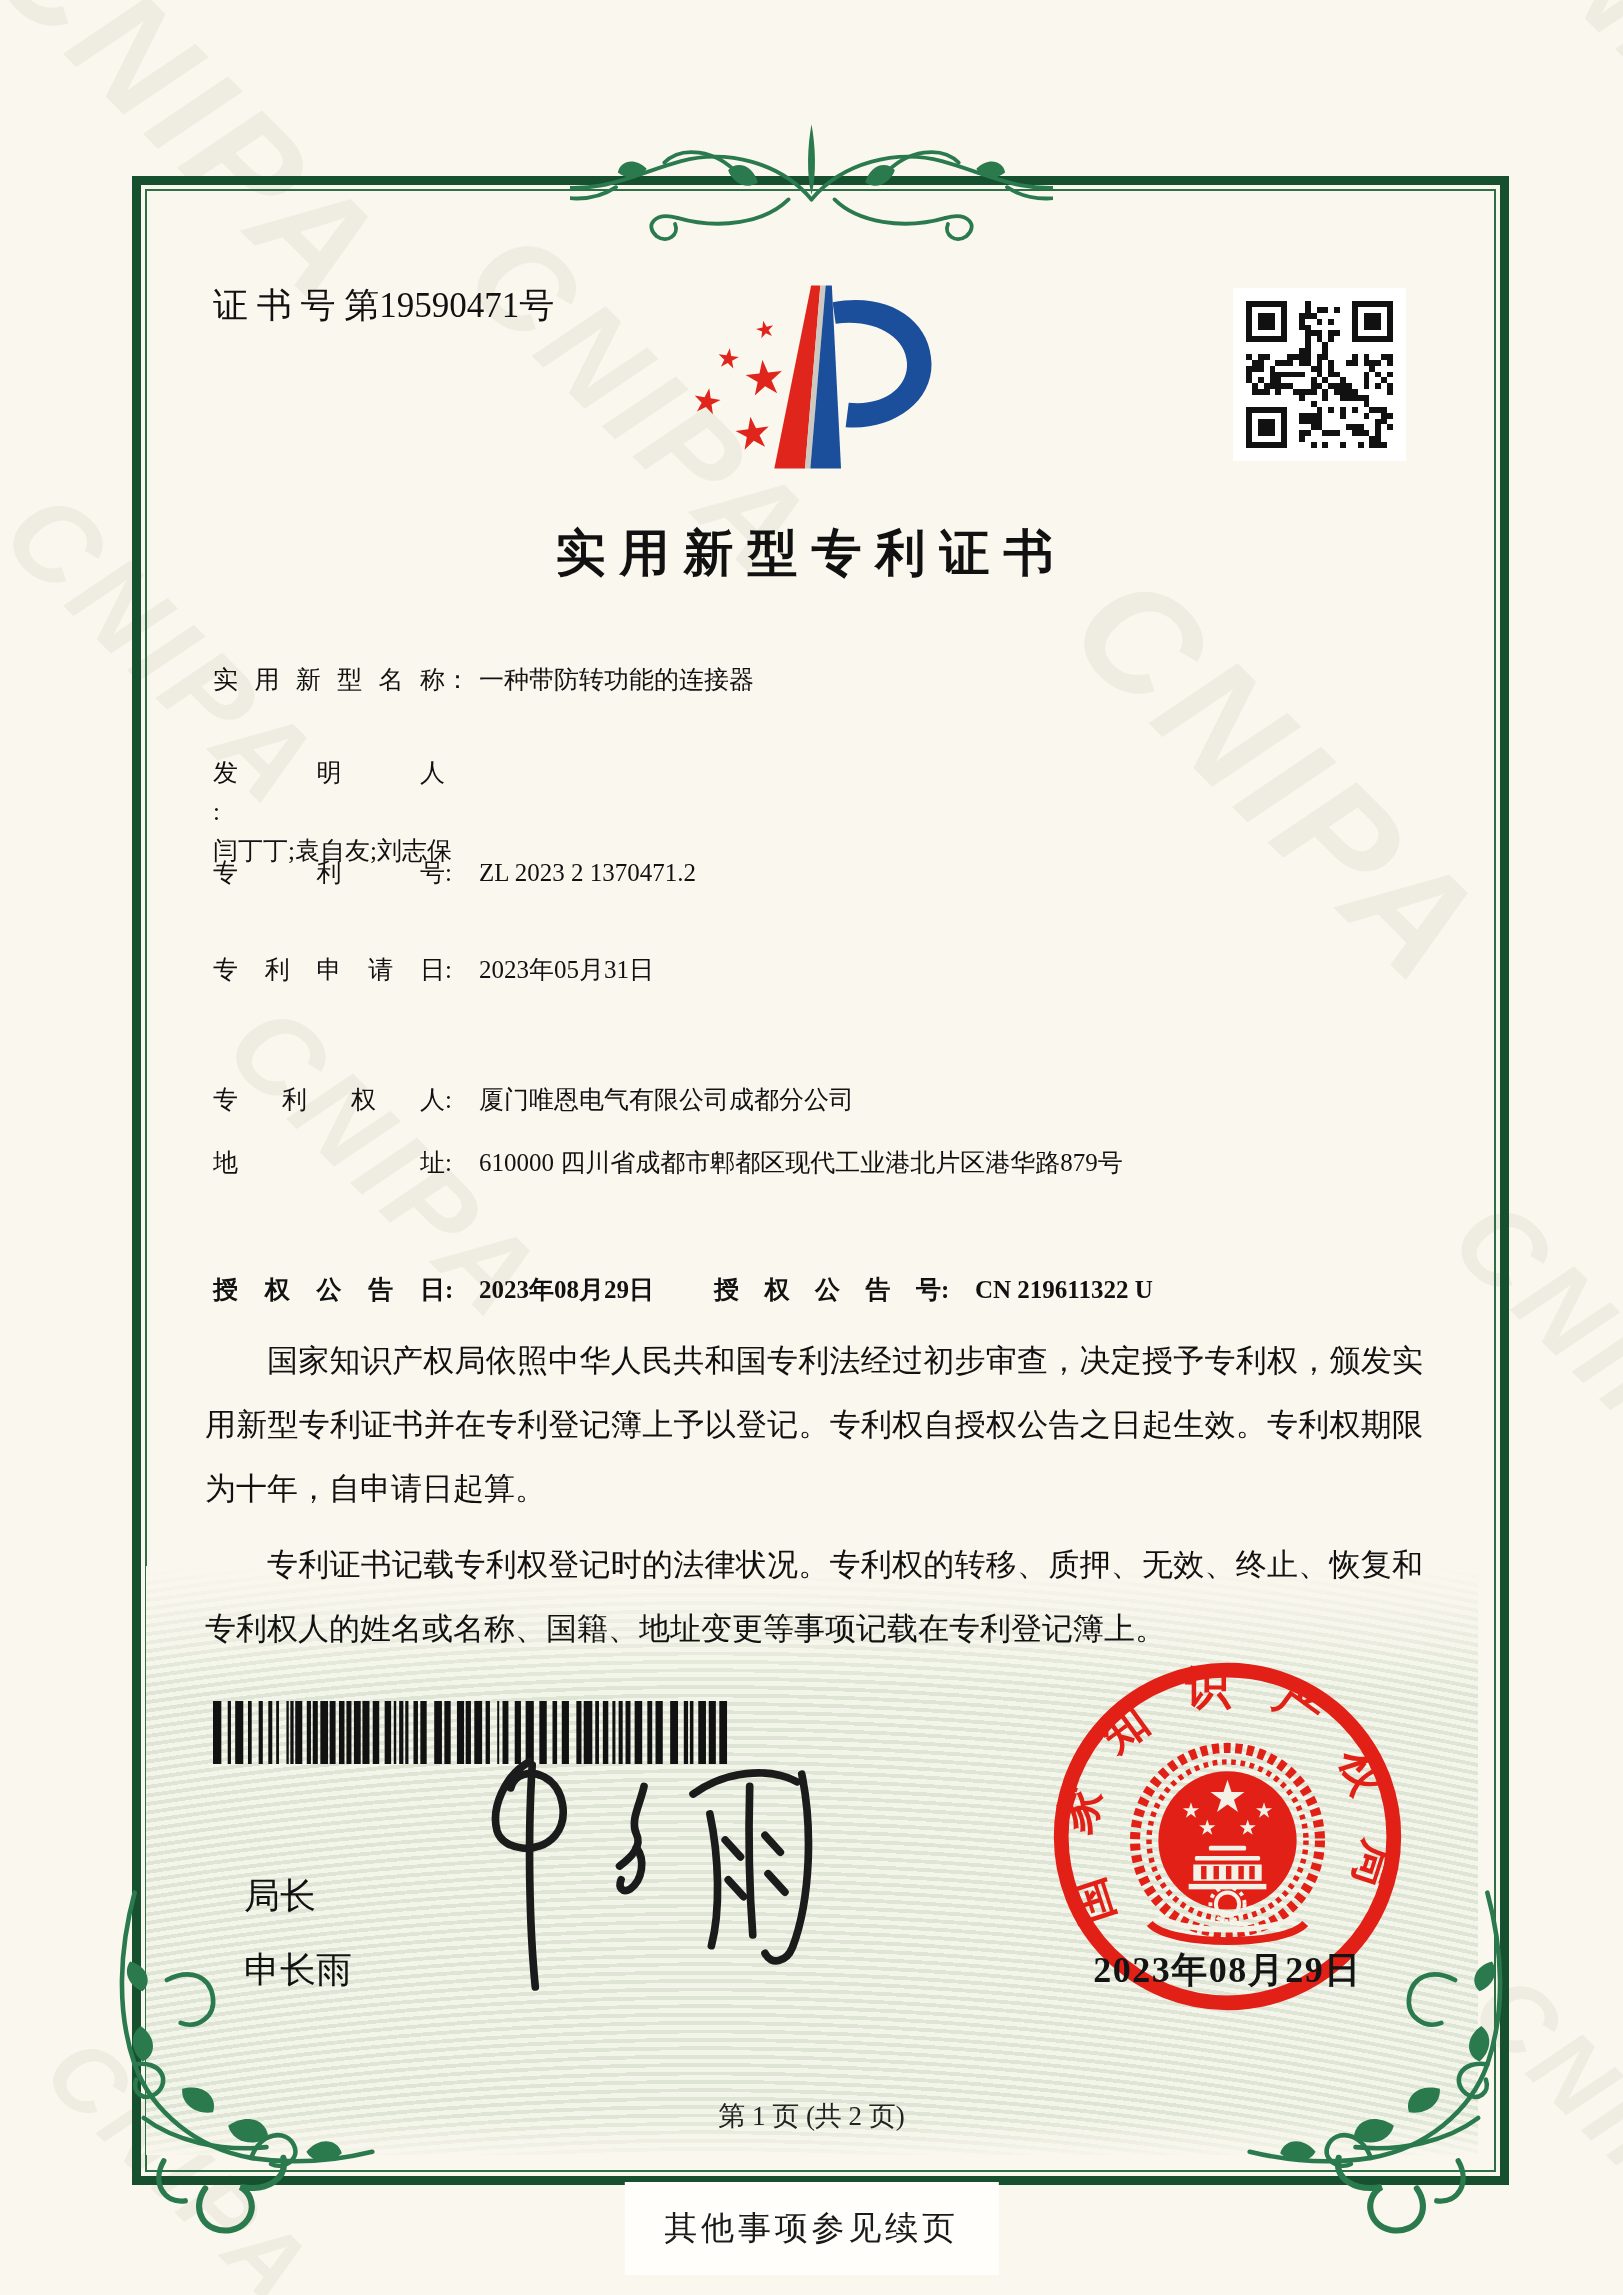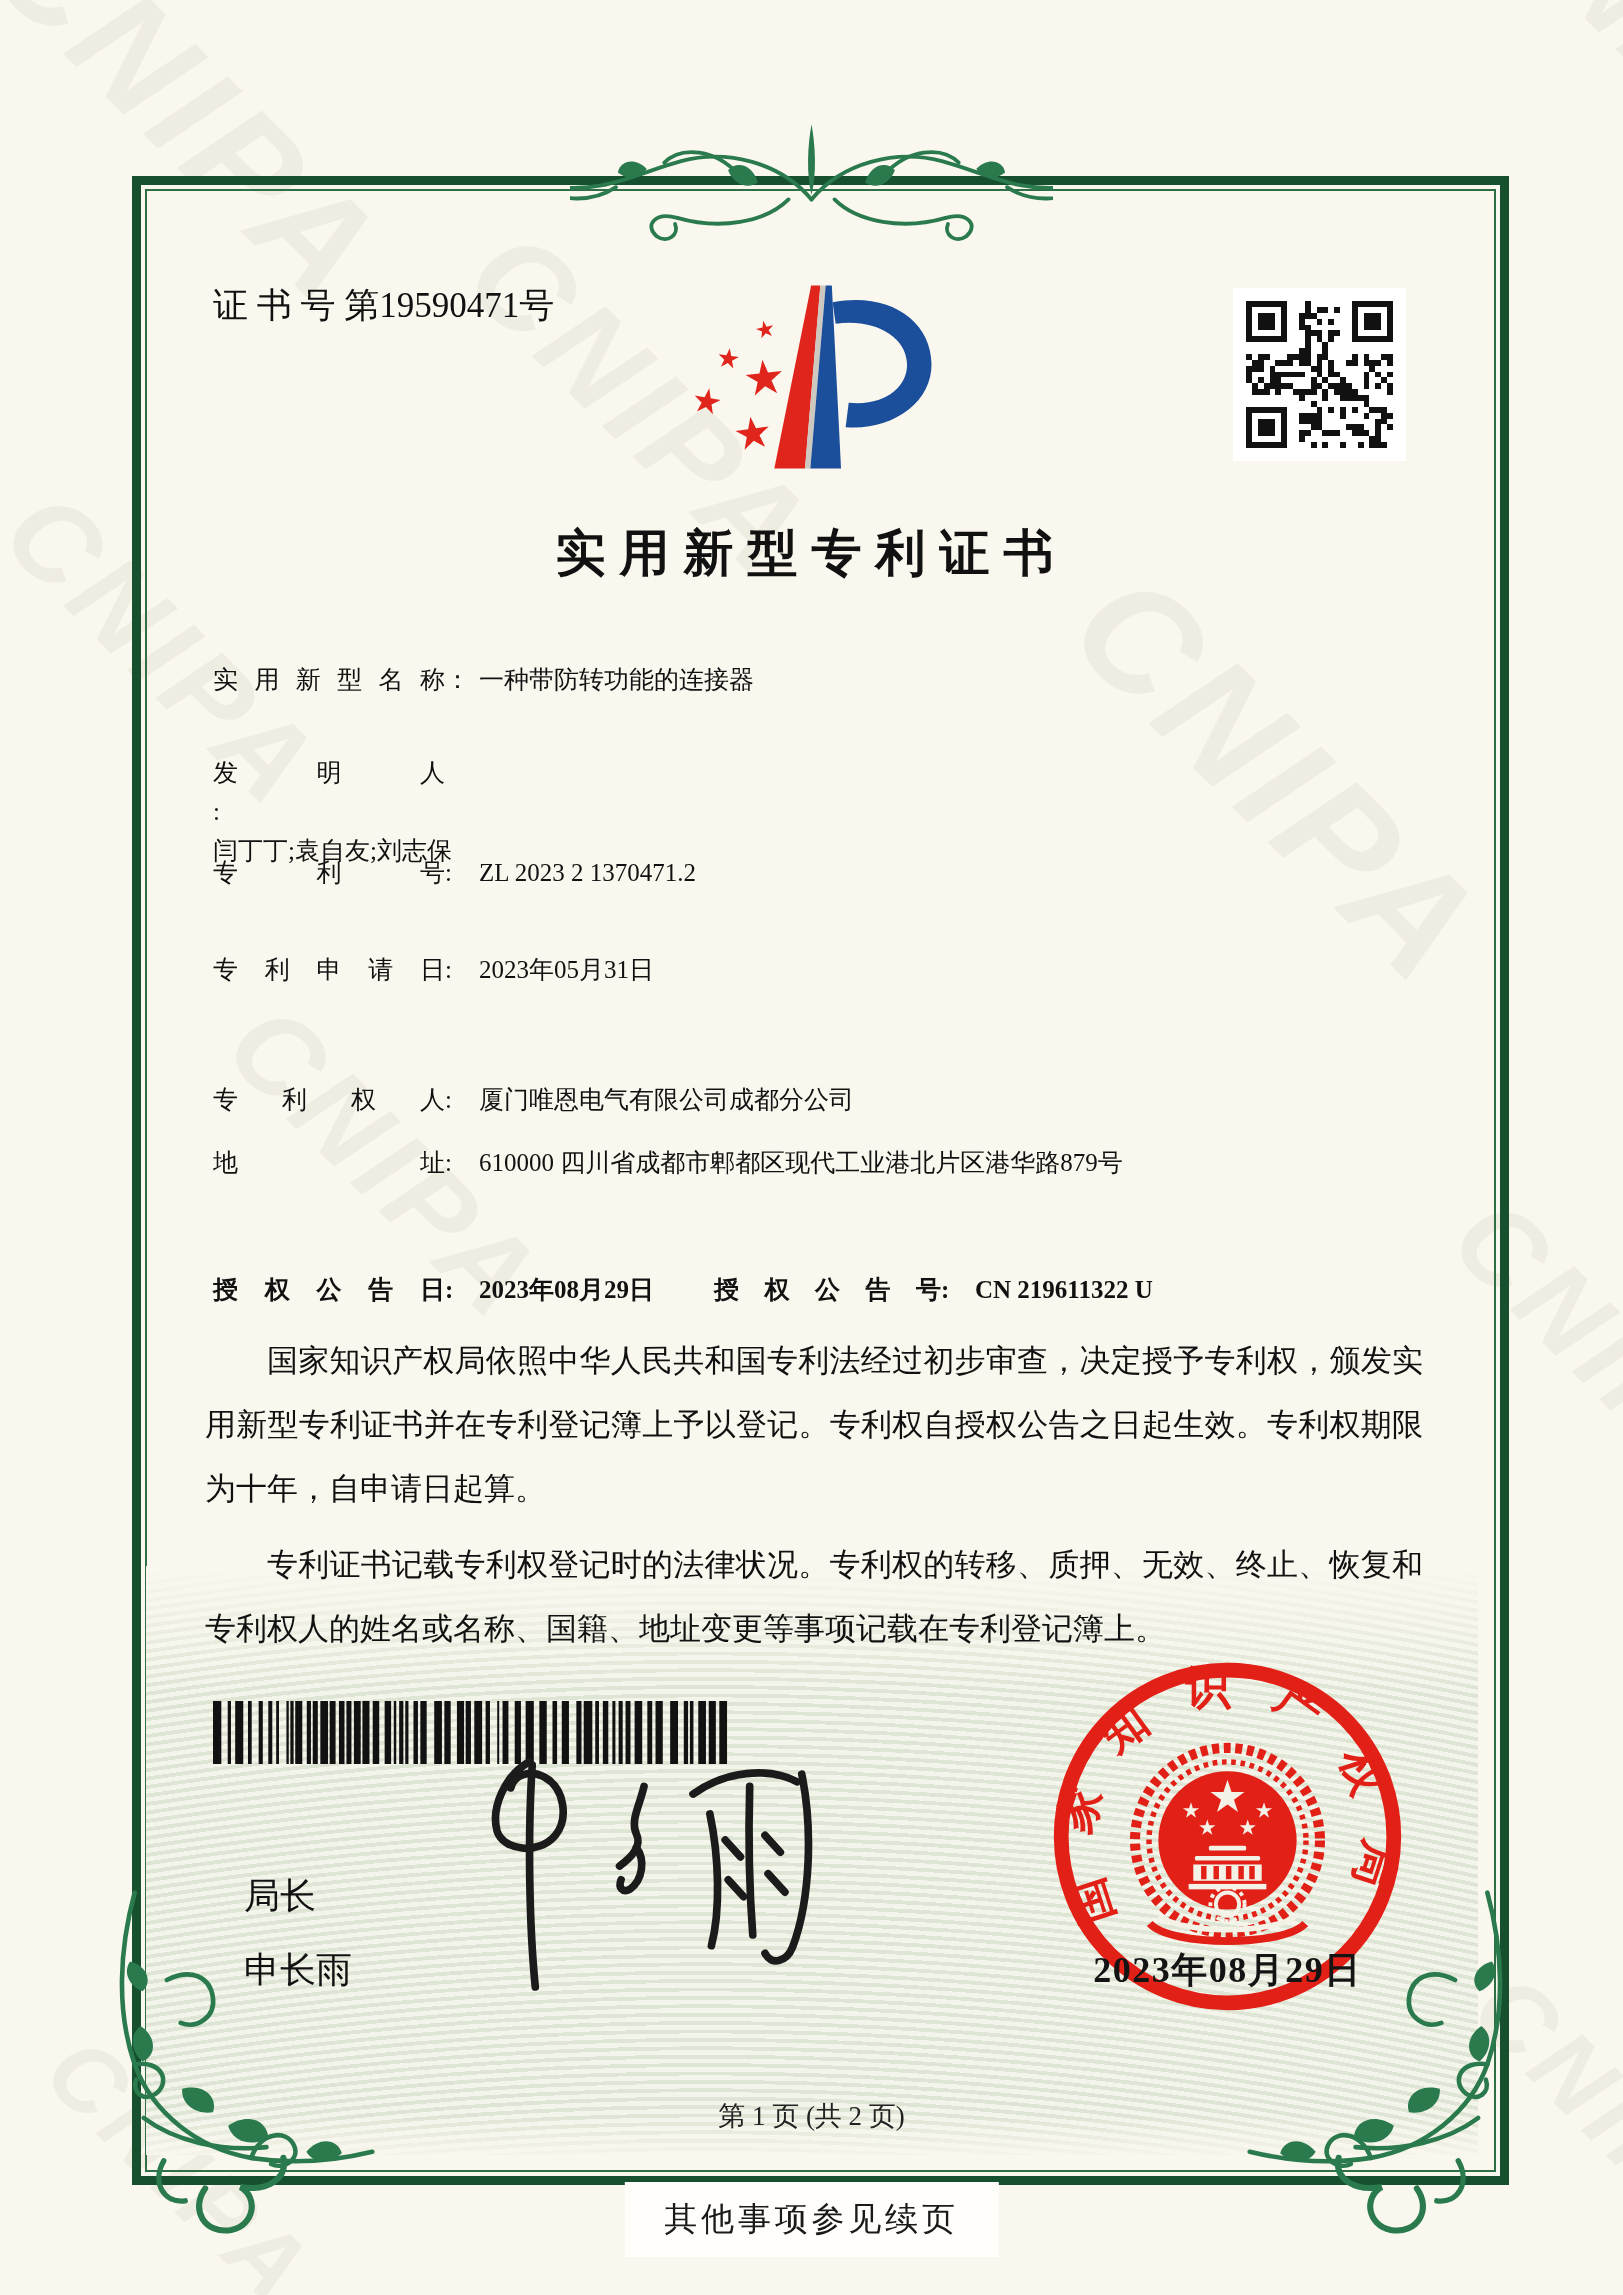--- a/index.html
+++ b/index.html
@@ -57,21 +57,21 @@
   .sig{position:absolute;left:414px;top:1742px;width:506px;height:268px;z-index:6;}
 
   .seal{position:absolute;left:1041px;top:1650px;width:373px;height:373px;z-index:6;}
   .seal svg{position:absolute;inset:0;}
   .seal-date{position:absolute;left:0;width:100%;top:296px;text-align:center;
              font-size:36px;font-weight:700;color:#141414;z-index:7;letter-spacing:1.5px;}
 
   .pageinfo{position:absolute;left:132px;width:1359px;top:2098px;text-align:center;
             font-size:27px;z-index:6;color:#222;}
   .notebox{position:absolute;left:50%;transform:translateX(-50%);top:2182px;z-index:4;
-           background:#fffefb;padding:15px 40px;font-size:33px;letter-spacing:3.8px;color:#1a1a1a;}
+           background:#fffefb;padding:24px 40px;font-size:33px;letter-spacing:3.8px;color:#1a1a1a;}
 </style>
 </head>
 <body>
 
 <div class="page">
 
   <svg width="0" height="0" style="position:absolute" aria-hidden="true">
     <defs>
       <path id="star5" d="M0,-1 L0.2246,-0.309 L0.951,-0.309 L0.3633,0.118 L0.588,0.809 L0,0.382 L-0.588,0.809 L-0.3633,0.118 L-0.951,-0.309 L-0.2246,-0.309 Z"></path>
       <path id="leaf" d="M0,0 C14,-20 36,-18 42,-2 C30,12 10,14 0,0 Z"></path>

